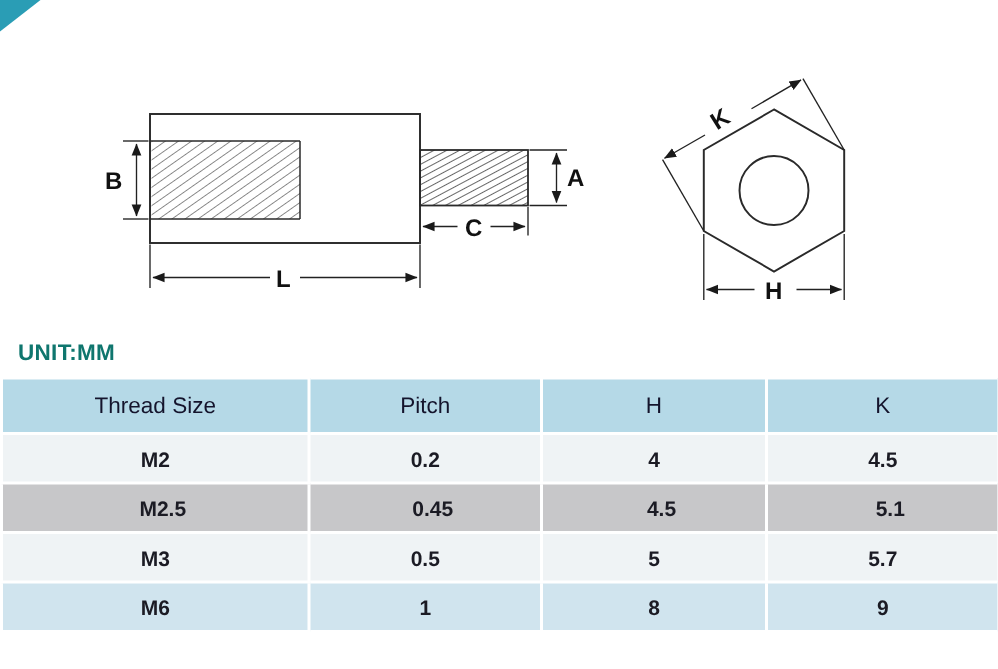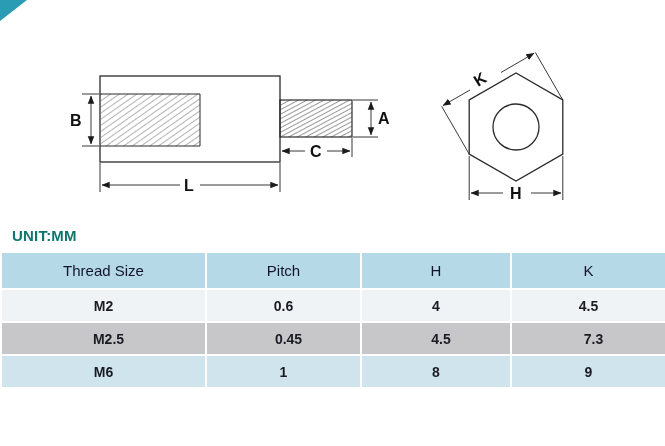--- a/index.html
+++ b/index.html
@@ -134,29 +134,35 @@
       <tr>
         <th>Thread Size</th>
         <th>Pitch</th>
         <th>H</th>
         <th>K</th>
       </tr>
     </thead>
     <tbody>
       <tr class="light">
         <td>M2</td>
-        <td>0.6</td>
+        <td>0.2</td>
         <td>4</td>
         <td>4.5</td>
       </tr>
       <tr class="gray">
         <td>M2.5</td>
         <td>0.45</td>
         <td>4.5</td>
-        <td>7.3</td>
+        <td>5.1</td>
+      </tr>
+      <tr class="light">
+        <td>M3</td>
+        <td>0.5</td>
+        <td>5</td>
+        <td>5.7</td>
       </tr>
       <tr class="blue">
         <td>M6</td>
         <td>1</td>
         <td>8</td>
         <td>9</td>
       </tr>
     </tbody>
   </table>
 

